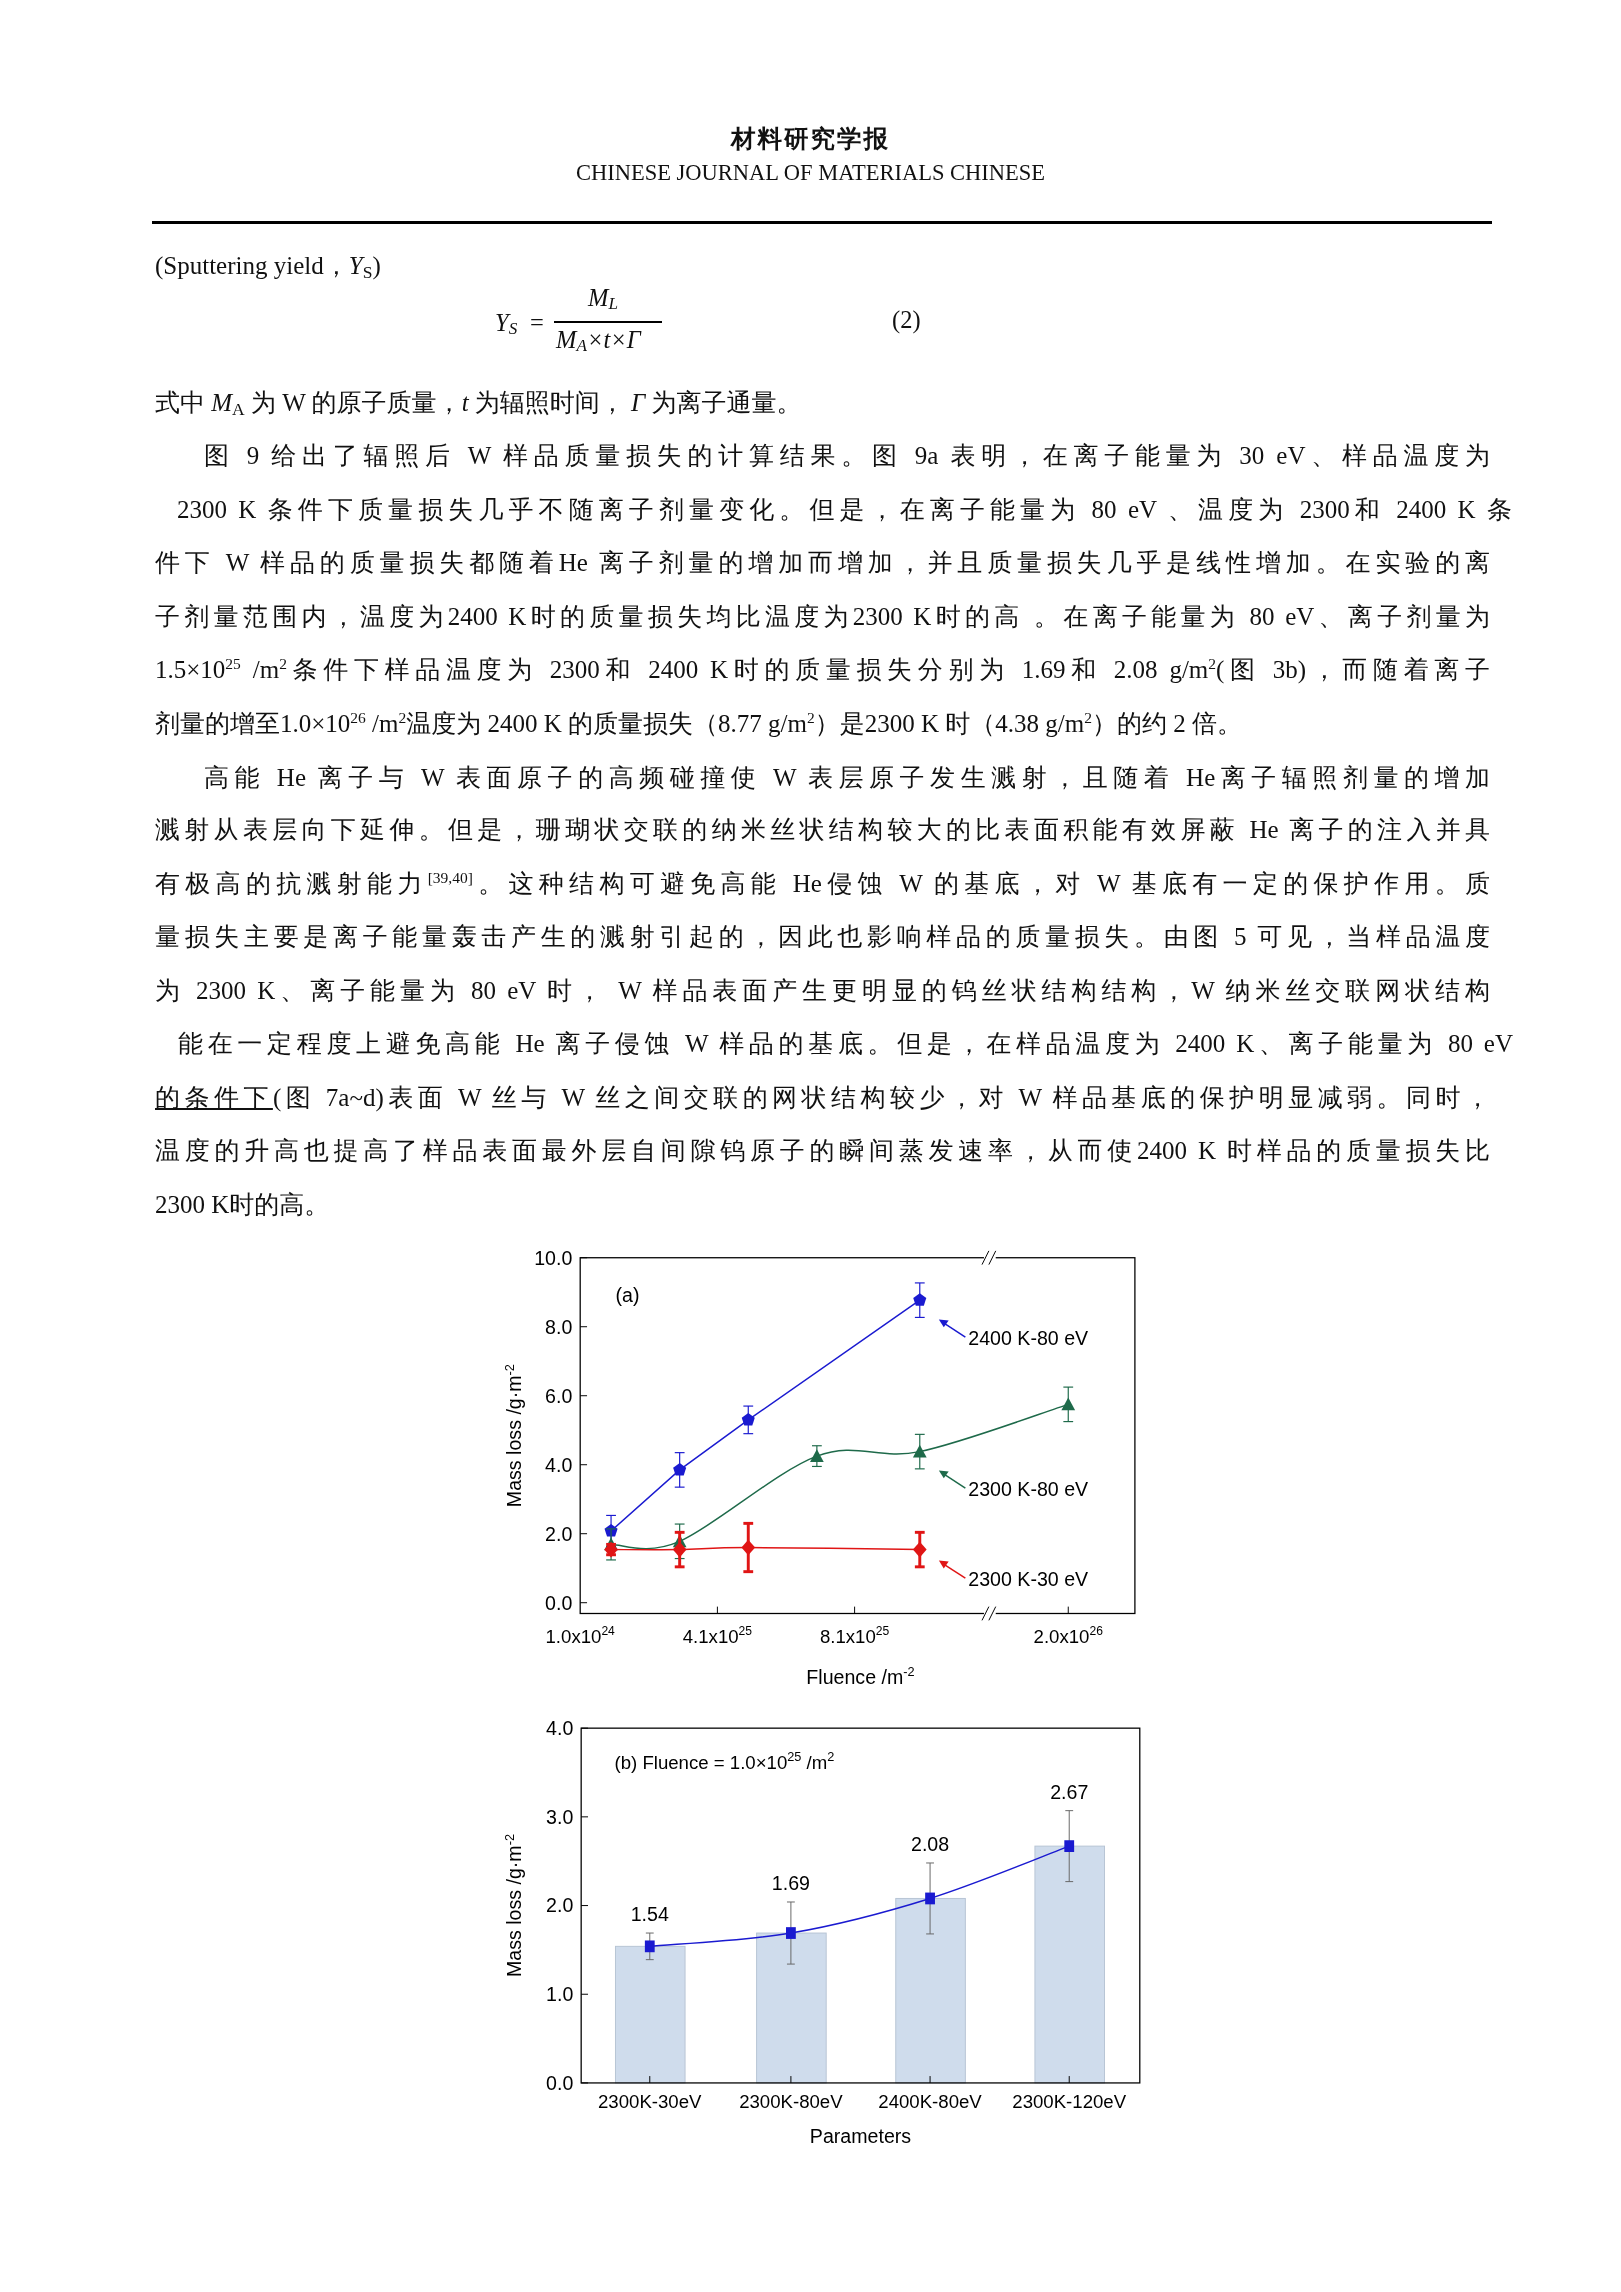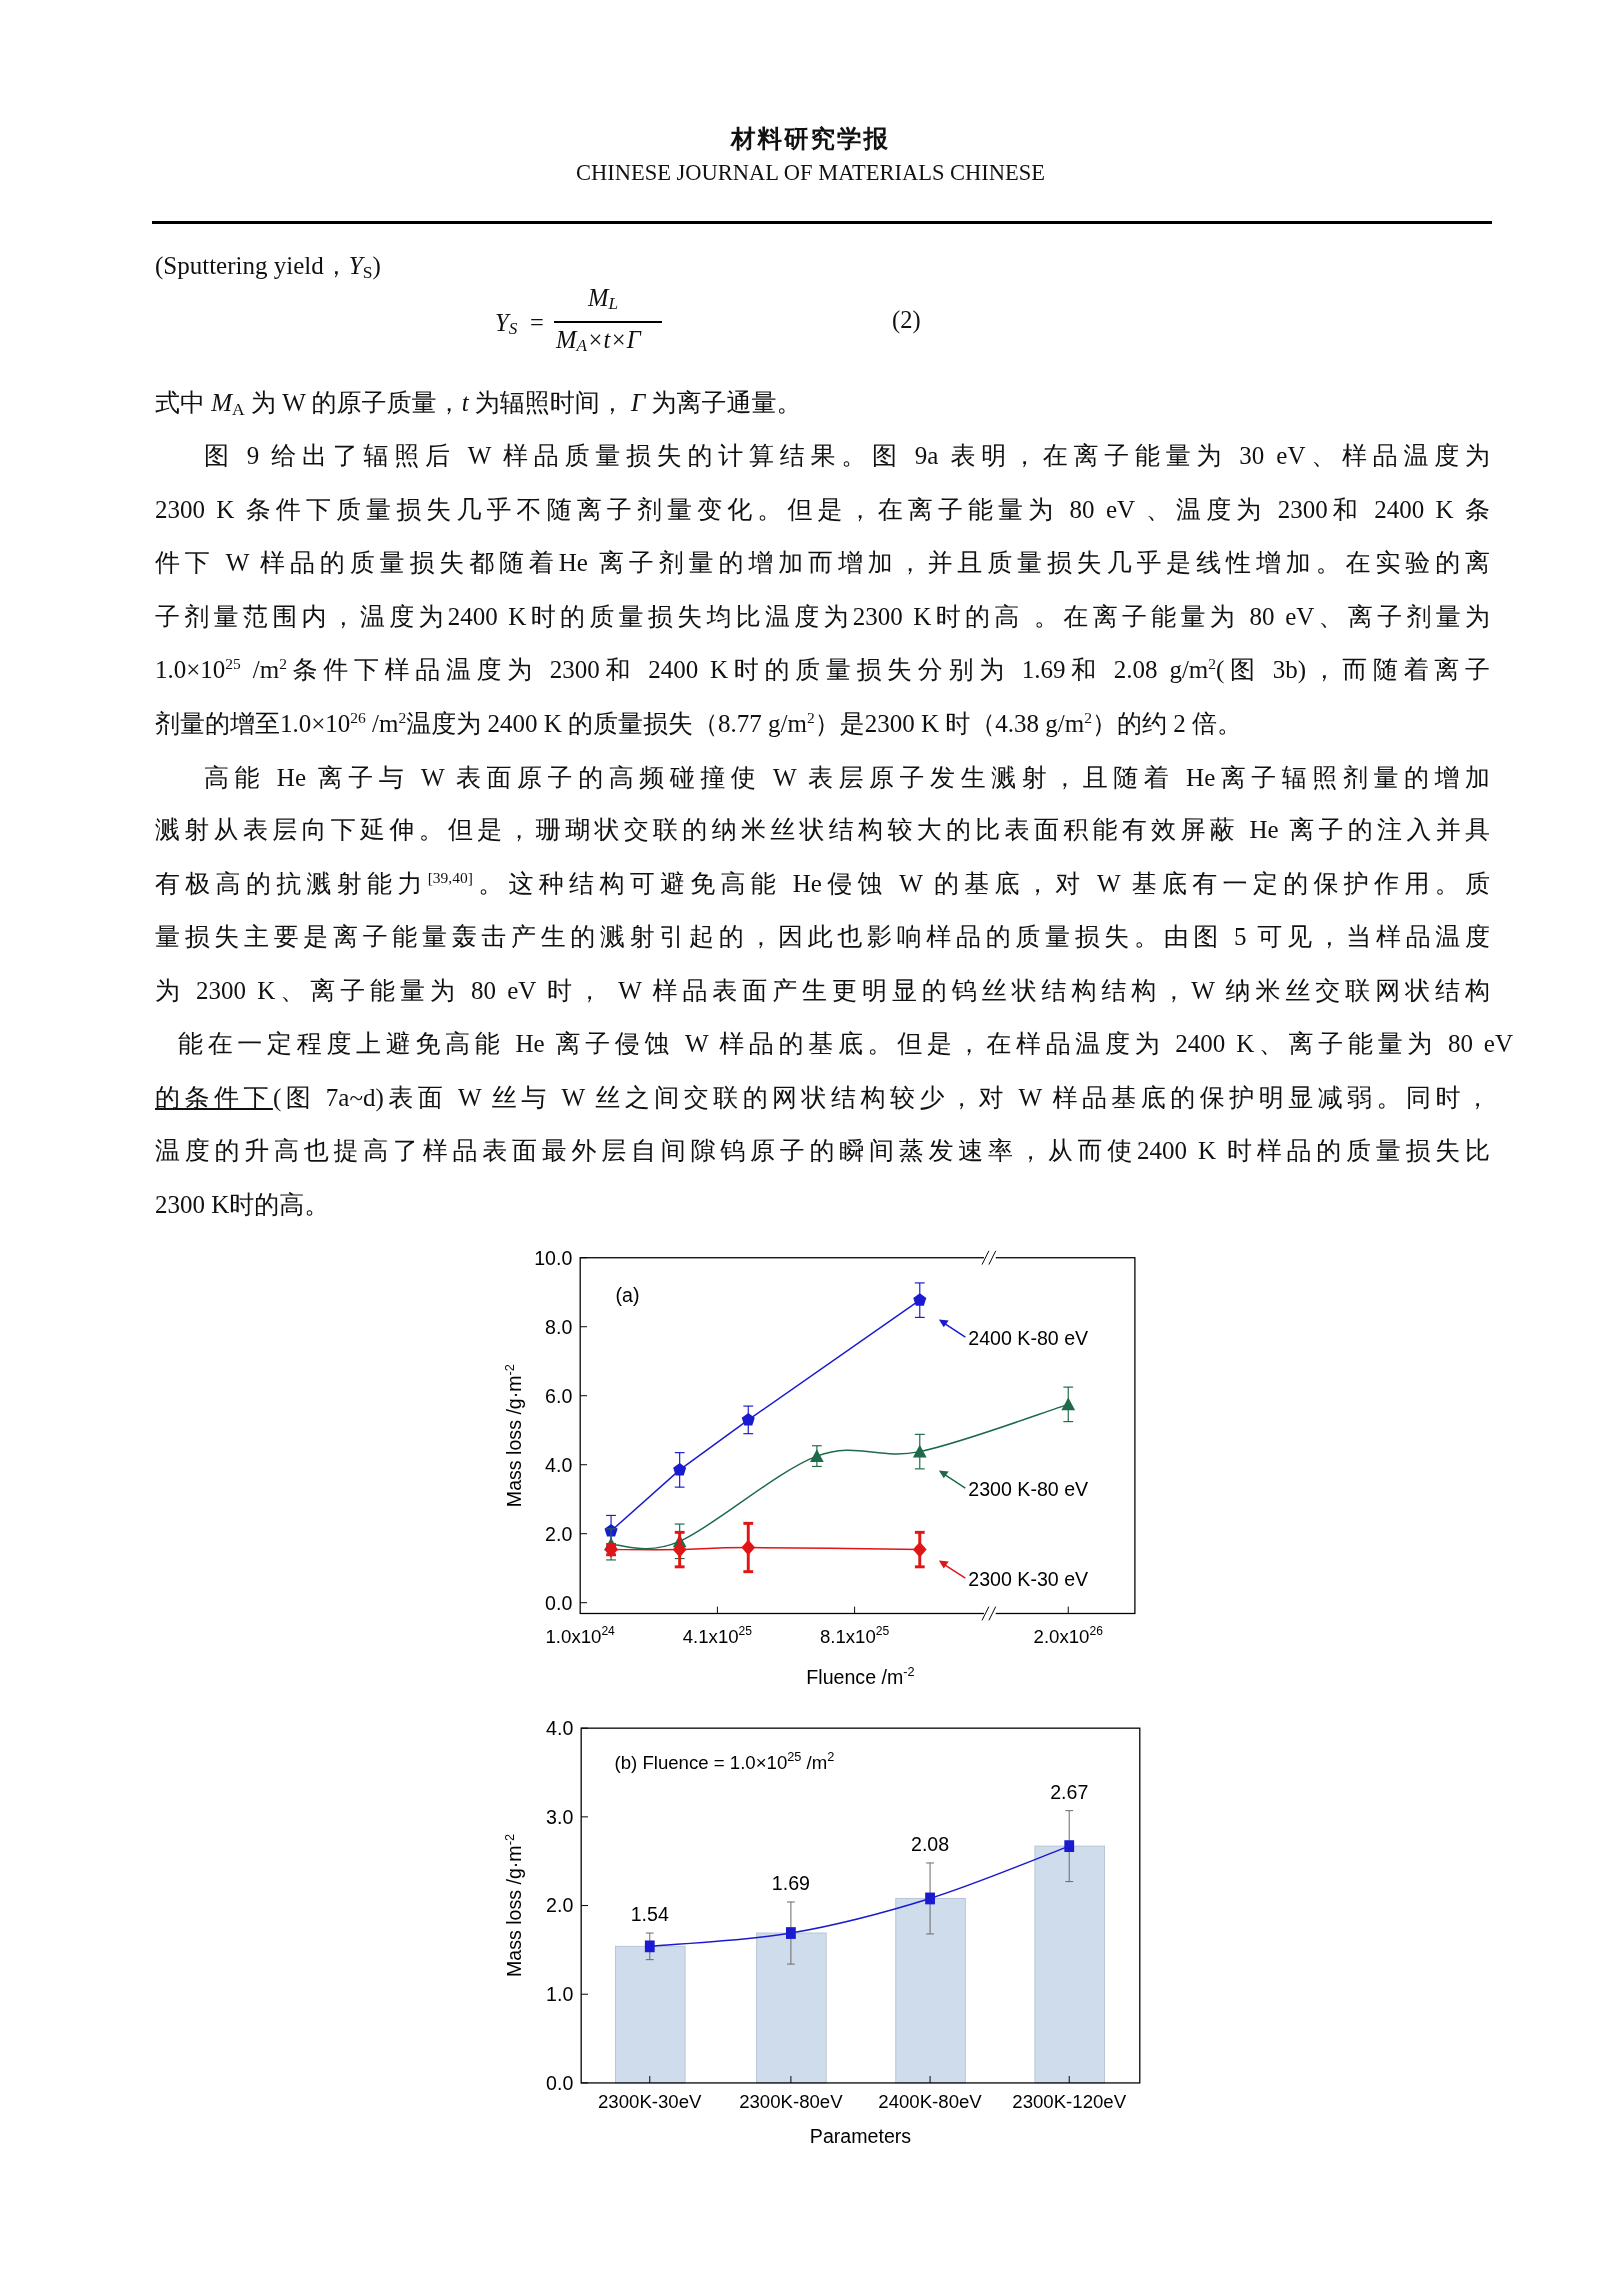--- a/index.html
+++ b/index.html
@@ -43,24 +43,24 @@
   <span class="f-eq">=</span>
   <span class="f-num"><span>M</span><sub>L</sub></span>
   <span class="f-bar"></span>
   <span class="f-den"><span>M</span><sub>A</sub><span>×t×Γ</span></span>
   <span class="f-tag">(2)</span>
 </div>
 
 <div class="line short" style="top:388px;"><span>式中 </span><i>M</i><sub>A</sub><span> 为 W 的原子质量，</span><i>t</i><span> 为辐照时间， </span><i>Γ</i><span> 为离子通量。</span></div>
 
 <div class="line indent" style="top:441px;">图 9 给出了辐照后 W 样品质量损失的计算结果。图 9a 表明，在离子能量为 30 eV、样品温度为</div>
-<div class="line" style="top:495px;">2300 K 条件下质量损失几乎不随离子剂量变化。但是，在离子能量为 80 eV 、温度为 2300和 2400 K 条</div>
+<div class="line" style="top:495px;margin-left:22px;">2300 K 条件下质量损失几乎不随离子剂量变化。但是，在离子能量为 80 eV 、温度为 2300和 2400 K 条</div>
 <div class="line" style="top:548px;">件下 W 样品的质量损失都随着He 离子剂量的增加而增加，并且质量损失几乎是线性增加。在实验的离</div>
 <div class="line" style="top:602px;">子剂量范围内，温度为2400 K时的质量损失均比温度为2300 K时的高 。在离子能量为 80 eV、离子剂量为</div>
-<div class="line" style="top:655px;"><span>1.0×10</span><sup>25</sup><span> /m</span><sup>2</sup><span>条件下样品温度为 2300和 2400 K时的质量损失分别为 1.69和 2.08 g/m</span><sup>2</sup><span>(图 3b)，而随着离子</span></div>
+<div class="line" style="top:655px;"><span>1.5×10</span><sup>25</sup><span> /m</span><sup>2</sup><span>条件下样品温度为 2300和 2400 K时的质量损失分别为 1.69和 2.08 g/m</span><sup>2</sup><span>(图 3b)，而随着离子</span></div>
 <div class="line short" style="top:709px;"><span>剂量的增至1.0×10</span><sup>26</sup><span> /m</span><sup>2</sup><span>温度为 2400 K 的质量损失（8.77 g/m</span><sup>2</sup><span>）是2300 K 时（4.38 g/m</span><sup>2</sup><span>）的约 2 倍。</span></div>
 
 <div class="line indent" style="top:763px;">高能 He 离子与 W 表面原子的高频碰撞使 W 表层原子发生溅射，且随着 He离子辐照剂量的增加</div>
 <div class="line" style="top:815px;">溅射从表层向下延伸。但是，珊瑚状交联的纳米丝状结构较大的比表面积能有效屏蔽 He 离子的注入并具</div>
 <div class="line" style="top:869px;"><span>有极高的抗溅射能力</span><sup>[39,40]</sup><span>。这种结构可避免高能 He侵蚀 W 的基底，对 W 基底有一定的保护作用。质</span></div>
 <div class="line" style="top:922px;">量损失主要是离子能量轰击产生的溅射引起的，因此也影响样品的质量损失。由图 5 可见，当样品温度</div>
 <div class="line" style="top:976px;">为 2300 K、离子能量为 80 eV 时， W 样品表面产生更明显的钨丝状结构结构，W 纳米丝交联网状结构</div>
 <div class="line" style="top:1029px;margin-left:23px;">能在一定程度上避免高能 He 离子侵蚀 W 样品的基底。但是，在样品温度为 2400 K、离子能量为 80 eV</div>
 <div class="line" style="top:1083px;"><span class="u">的条件下</span><span>(图 7a~d)表面 W 丝与 W 丝之间交联的网状结构较少，对 W 样品基底的保护明显减弱。同时，</span></div>
 <div class="line" style="top:1136px;">温度的升高也提高了样品表面最外层自间隙钨原子的瞬间蒸发速率，从而使2400 K 时样品的质量损失比</div>

